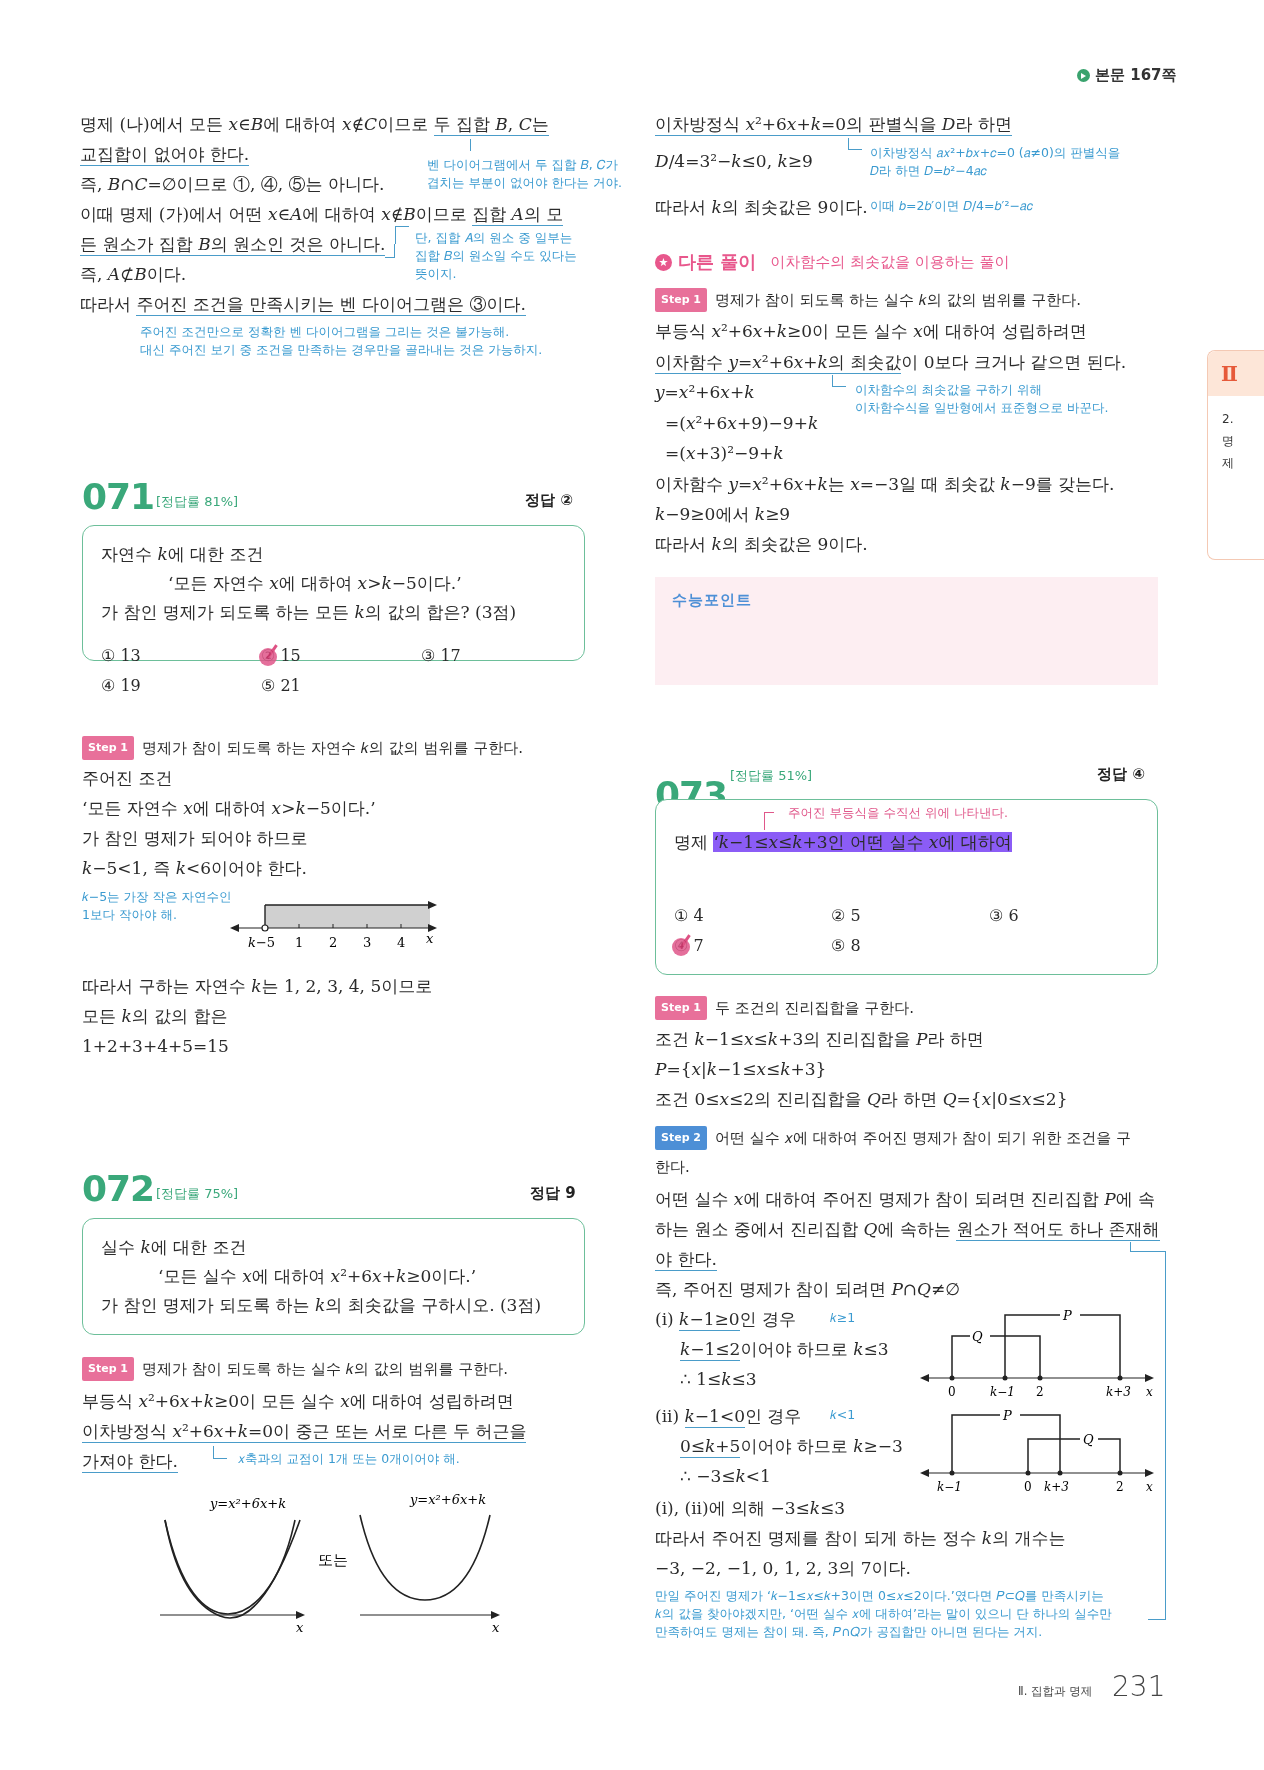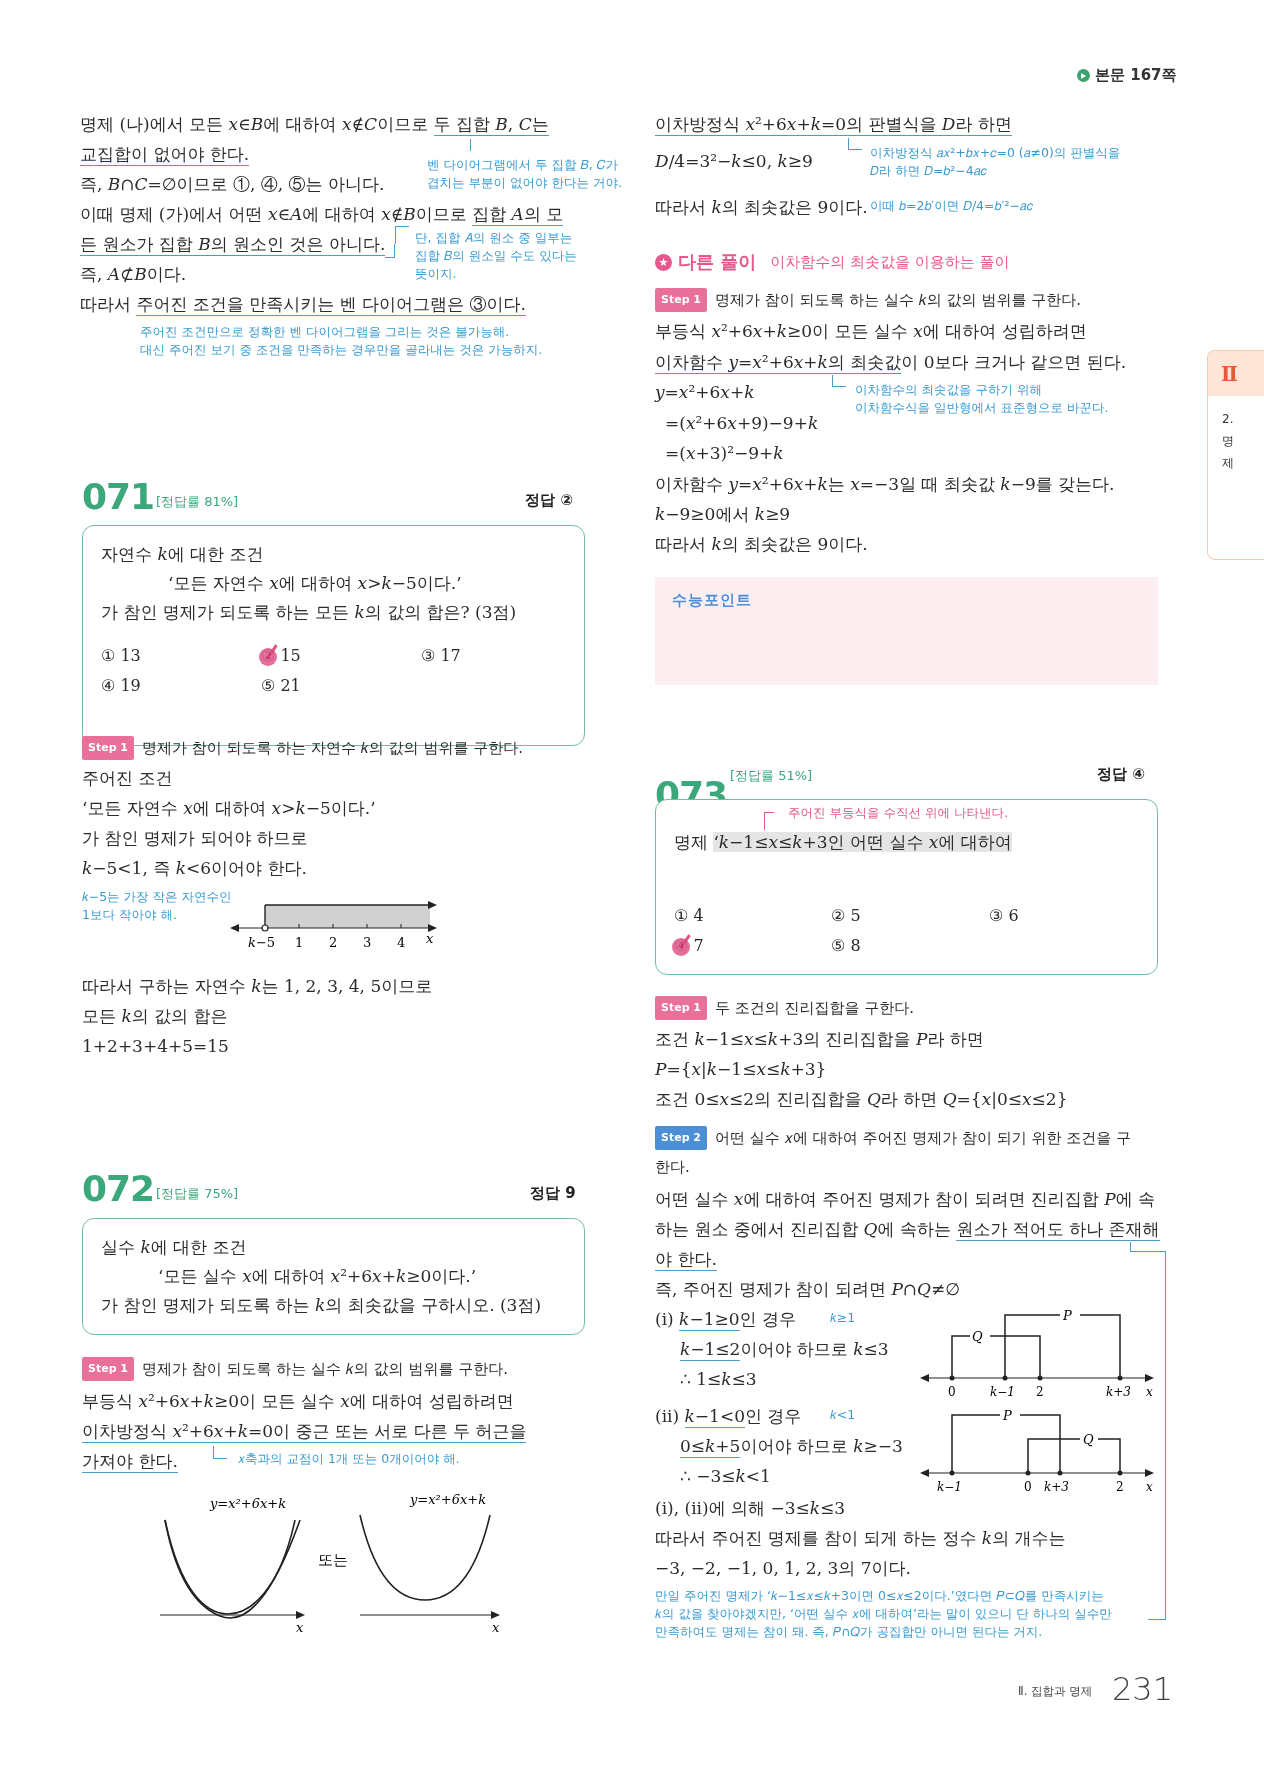--- a/index.html
+++ b/index.html
@@ -3,21 +3,21 @@
 <meta charset="utf-8">
 <style>
   * { box-sizing: border-box; margin: 0; padding: 0; }
   html, body { width: 1264px; height: 1770px; background: #ffffff; overflow: hidden; }
   body { position: relative; font-family: "DejaVu Serif", "Liberation Serif", serif; color: #2a2a2a; }
   .abs { position: absolute; }
   .line { position: absolute; font-size: 17px; line-height: 22px; white-space: nowrap; color: #2b2b2b; }
   .note { position: absolute; font-family: "DejaVu Sans", "Liberation Sans", sans-serif; font-size: 12.5px; line-height: 18px; color: #3a9ad0; white-space: nowrap; }
   .note.pink { color: #e0578a; }
   .ul { border-bottom: 1.5px solid #4a9cc9; padding-bottom: 1px; }
-  .hl { background: #e5e5e5; }
+  .hl { background: #8b5cf6; }
   .bracket { position: absolute; border-color: #4a9cc9; border-style: solid; border-width: 0; }
 
   .header-ref { position: absolute; top: 66px; left: 1077px; font-family: "DejaVu Sans", sans-serif; font-size: 15px; font-weight: bold; color: #333; display: flex; align-items: center; gap: 5px; }
   .header-ref .dot { width: 13px; height: 13px; border-radius: 50%; background: #3aa36e; position: relative; }
   .header-ref .dot::after { content: ""; position: absolute; left: 4px; top: 3.5px; width: 0; height: 0; border-left: 5px solid #fff; border-top: 3px solid transparent; border-bottom: 3px solid transparent; }
 
   .prob-num { position: absolute; font-family: "DejaVu Sans", sans-serif; font-weight: bold; font-size: 36px; color: #3aa87a; letter-spacing: -1px; }
   .prob-rate { position: absolute; font-family: "DejaVu Sans", sans-serif; font-size: 13px; color: #3aa87a; }
   .prob-ans { position: absolute; font-family: "DejaVu Sans", sans-serif; font-size: 15px; font-weight: bold; color: #222; }
   .qbox { position: absolute; border: 1.5px solid #6dbf9a; border-radius: 12px; background: #fff; }
@@ -32,21 +32,21 @@
 
   .point-box { position: absolute; left: 655px; top: 577px; width: 503px; height: 108px; background: #fdeef2; }
   .point-box .title { position: absolute; left: 17px; top: 14px; font-family: Liberation Serif, serif; font-size: 15px; font-weight: bold; color: #4d8fd6; letter-spacing: 1px; }
   .point-box .body { position: absolute; left: 17px; top: 44px; font-family: "DejaVu Sans", sans-serif; font-size: 14px; line-height: 25px; color: #333; white-space: nowrap; }
 
   .side-tab { position: absolute; left: 1207px; top: 350px; width: 60px; height: 210px; border: 1px solid #f4c9b4; border-right: none; border-radius: 8px 0 0 8px; background: #fff; }
   .side-tab .roman { height: 45px; background: #fde6d8; border-radius: 8px 0 0 0; display: flex; align-items: center; padding-left: 13px; font-family: "DejaVu Serif", serif; font-size: 20px; font-weight: bold; color: #e65a3a; }
   .side-tab .chap { padding: 12px 0 0 14px; font-family: "DejaVu Sans", sans-serif; font-size: 12px; line-height: 22px; color: #333; width: 30px; }
 
   .footer-chap { position: absolute; top: 1684px; left: 1018px; font-family: "DejaVu Sans", sans-serif; font-size: 11.5px; color: #444; }
-  .footer-page { position: absolute; top: 1670px; left: 1112px; font-family: "DejaVu Sans", sans-serif; font-size: 32px; color: #444; font-weight: 300; }
+  .footer-page { position: absolute; top: 1670px; left: 1112px; font-family: "DejaVu Sans", sans-serif; font-size: 28px; color: #444; font-weight: 300; }
 
   .choice { position: absolute; font-size: 16px; }
   .check { position: absolute; width: 18px; height: 18px; border-radius: 50%; background: #e0578a; opacity: 0.85; }
   .check::after { content: ""; position: absolute; left: 6px; top: -6px; width: 6px; height: 16px; border-right: 3px solid #d9346f; transform: rotate(35deg); }
 
   svg text { font-family: "DejaVu Serif", serif; }
 </style>
 </head>
 <body>
 
@@ -87,21 +87,21 @@
       <div>주어진 조건만으로 정확한 벤 다이어그램을 그리는 것은 불가능해.</div>
       <div>대신 주어진 보기 중 조건을 만족하는 경우만을 골라내는 것은 가능하지.</div>
     </div>
 </div>
 
 <div>
   <div class="prob-num" style="top:476px;left:82px;">071</div>
   <div class="prob-rate" style="top:493px;left:156px;">[정답률 81%]</div>
   <div class="prob-ans" style="top:491px;left:525px;">정답 ②</div>
 
-  <div class="qbox" style="top:525px;left:82px;width:503px;height:221px;">
+  <div class="qbox" style="top:525px;left:82px;width:503px;height:136px;">
     <div class="line" style="top:17px;left:18px;">자연수 𝑘에 대한 조건</div>
     <div class="line" style="top:46px;left:85px;">‘모든 자연수 𝑥에 대하여 𝑥&gt;𝑘−5이다.’</div>
     <div class="line" style="top:75px;left:18px;">가 참인 명제가 되도록 하는 모든 𝑘의 값의 합은? (3점)</div>
     <div class="choice" style="top:120px;left:18px;">① 13</div>
     <div class="choice" style="top:120px;left:178px;">② 15</div>
     <div class="check" style="top:122px;left:176px;"></div>
     <div class="choice" style="top:120px;left:338px;">③ 17</div>
     <div class="choice" style="top:150px;left:18px;">④ 19</div>
     <div class="choice" style="top:150px;left:178px;">⑤ 21</div>
   </div>

